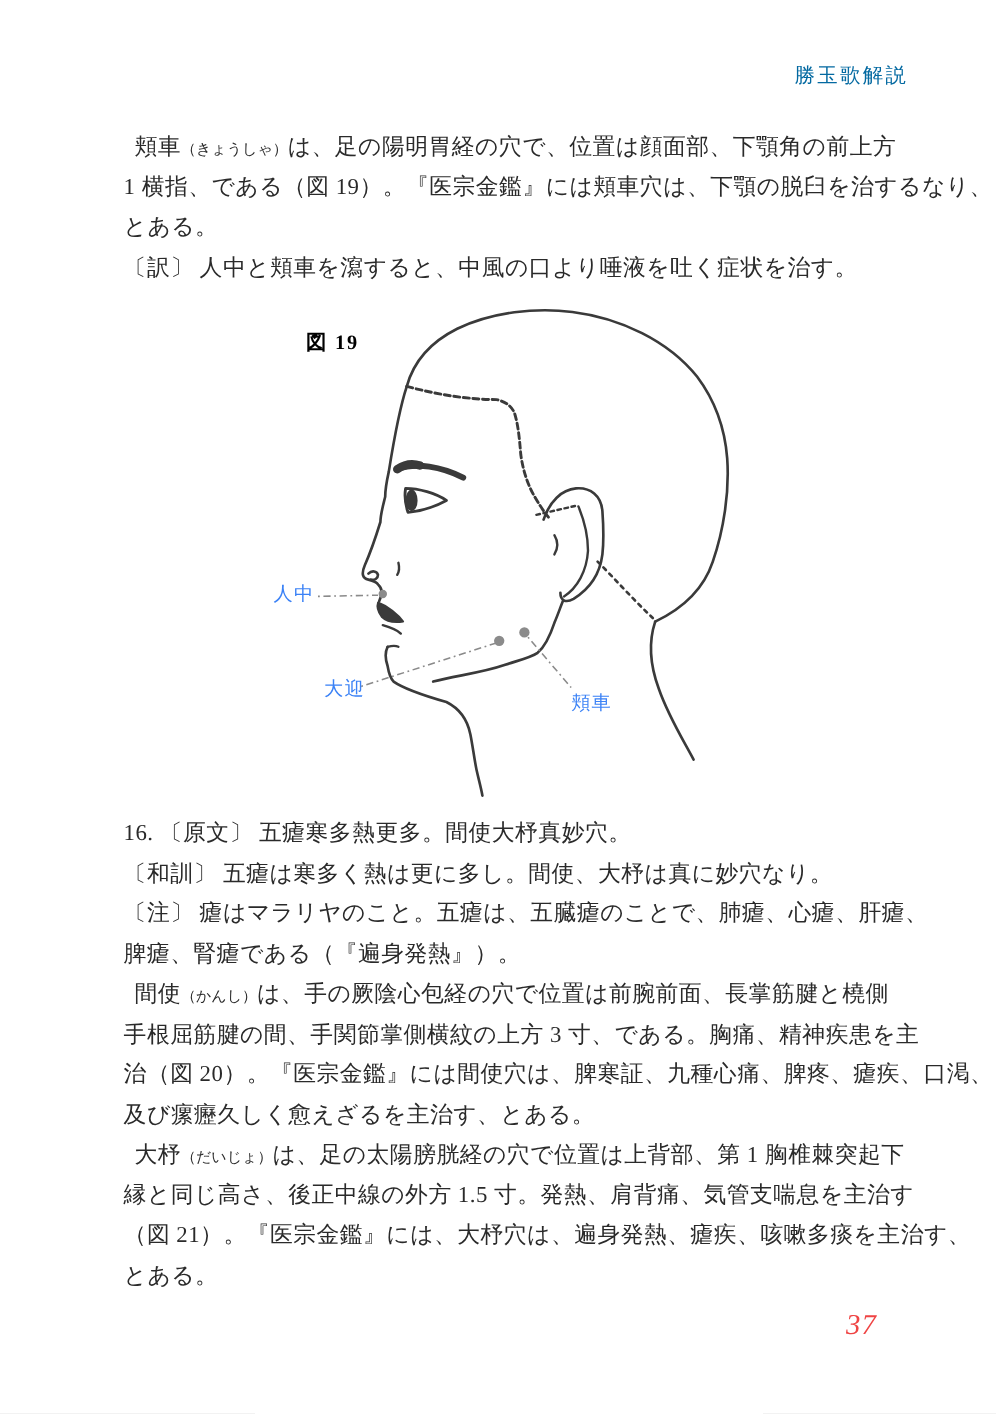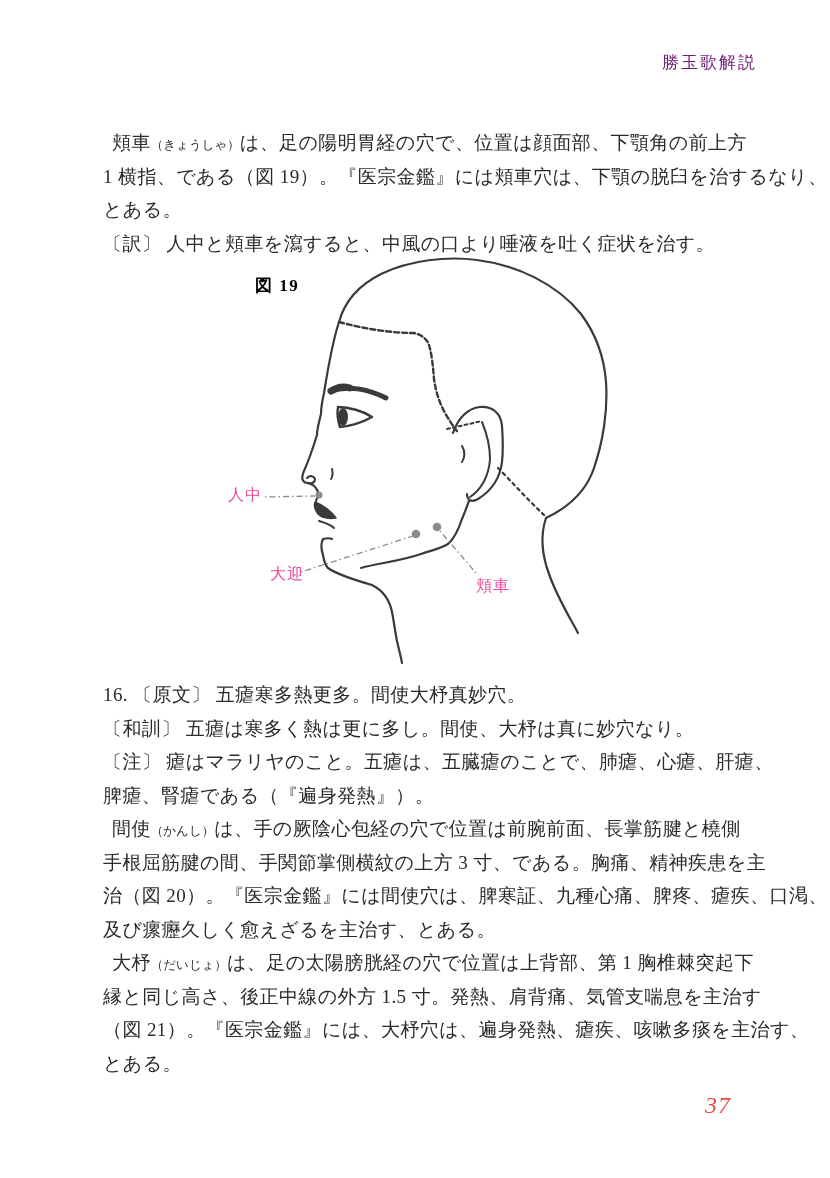--- a/index.html
+++ b/index.html
@@ -2,39 +2,39 @@
 <html lang="ja"><head>
 <meta charset="utf-8">
 <style>
   html,body{margin:0;padding:0;background:#e8e8e8;}
   .page{
     position:relative;width:830px;height:1178px;background:#ffffff;
     font-family:"Liberation Serif",serif;color:#2a2a2a;overflow:hidden;
   }
   .running-head{
     position:absolute;top:51px;left:0;width:757px;text-align:right;
-    font-size:17px;letter-spacing:2px;color:#701a75;
+    font-size:17px;letter-spacing:2px;color:#0369a1;
   }
   .textblock{position:absolute;left:103px;width:700px;}
-  .textblock.intro{top:106px;margin-top:20px;}
+  .textblock.intro{top:106px;}
   .textblock.sec16{top:678px;}
   .bline{
     height:33.5px;line-height:33.5px;font-size:19px;letter-spacing:0.4px;
     white-space:nowrap;color:#2a2a2a;
   }
   .bline.indent{padding-left:9px;}
   .furi{font-size:12.5px;letter-spacing:0;}
   .figure{position:absolute;left:225px;top:250px;width:470px;height:420px;}
   .figure svg{position:absolute;left:0;top:0;}
   .fig-caption{
     position:absolute;left:30px;top:24px;font-size:17px;font-weight:600;
     letter-spacing:1.5px;color:#000000;
   }
   .fig-label{
-    position:absolute;font-size:16px;letter-spacing:1px;color:#ec4899;white-space:nowrap;
+    position:absolute;font-size:16px;letter-spacing:1px;color:#3b82f6;white-space:nowrap;
   }
   .fig-label.jinchu{left:3px;top:235px;}
   .fig-label.daigei{left:45px;top:314px;}
   .fig-label.kyosha{left:251px;top:326px;}
   .folio{
     position:absolute;left:705px;top:1092px;font-family:"Liberation Serif",serif;
     font-style:italic;font-size:24px;letter-spacing:1px;color:#ef4444;
   }
 </style>
 </head>

